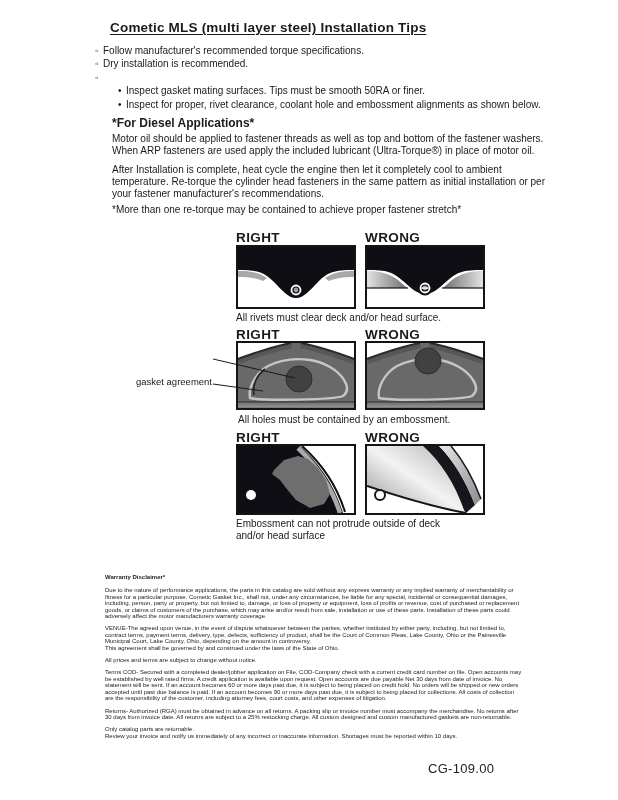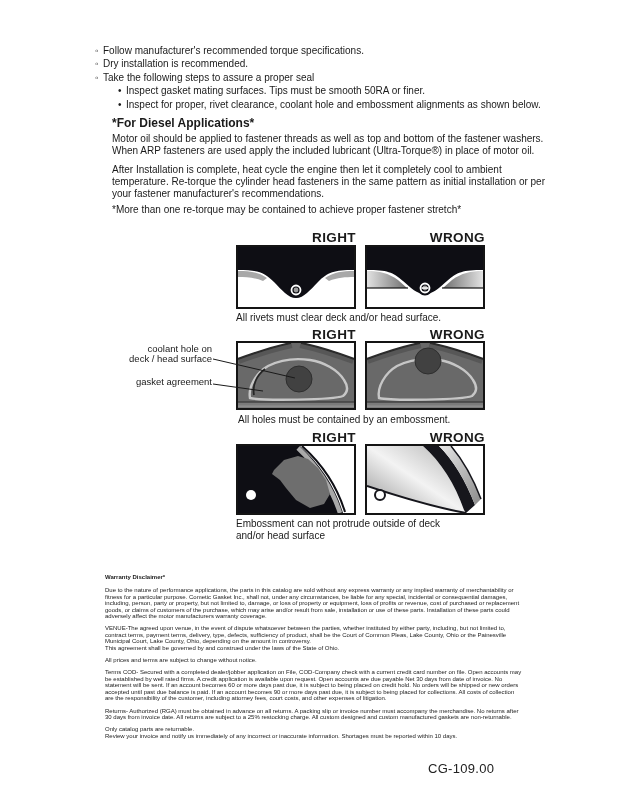--- a/index.html
+++ b/index.html
@@ -7,51 +7,51 @@
         font-family:"Liberation Sans","DejaVu Sans",sans-serif;color:#1a1a1a;}
   .abs{position:absolute;}
   .title{left:110px;top:20px;font-size:13.5px;font-weight:bold;letter-spacing:.2px;
          text-decoration:underline;text-underline-offset:2px;}
   .tips{left:95px;top:44px;font-size:10px;line-height:13.4px;}
   .brow{display:flex;}
   .brow.sub{margin-left:23px;}
   .bmark{width:8px;flex:0 0 8px;}
   .diesel-h{left:112px;top:116px;font-size:12px;font-weight:bold;}
   .para{left:112px;width:436px;font-size:10px;line-height:11.8px;}
-  .dhead{width:120px;text-align:right;font-size:13.5px;font-weight:bold;letter-spacing:.4px;}
+  .dhead{width:120px;text-align:left;font-size:13.5px;font-weight:bold;letter-spacing:.4px;}
   .dbox{width:120px;height:64px;border:2px solid #141414;background:#fff;box-sizing:border-box;}
   .dbox svg{display:block;width:100%;height:100%;}
   .h69{height:69px;} .h71{height:71px;}
   .dcap{font-size:10px;line-height:11.5px;}
   .dlabel{left:96px;width:116px;text-align:right;font-size:9.5px;line-height:9.8px;}
   .leaders{left:110px;top:330px;pointer-events:none;z-index:5;}
   .warr{left:105px;top:574px;width:418px;font-size:6px;line-height:6.4px;color:#222;}
   .warr .wp{margin:0 0 6px 0;}
   .warr .tight{margin:0;}
   .warr .whead{font-weight:bold;margin:0 0 7px 0;}
   .pagecode{left:388px;top:761px;font-size:13px;color:#222;letter-spacing:.3px;margin-left:40px;}
 </style>
 </head>
 <body>
 
 <div class="page">
 
+  <div class="abs title">Cometic MLS (multi layer steel) Installation Tips</div>
 
   <div class="abs tips">
     <div class="brow">
       <span class="bmark">◦</span>
       <span>Follow manufacturer's recommended torque specifications.</span>
     </div>
     <div class="brow">
       <span class="bmark">◦</span>
       <span>Dry installation is recommended.</span>
     </div>
     <div class="brow">
       <span class="bmark">◦</span>
-      <span>Take the following steps to assure a proper seal</span>
     </div>
     <div class="brow sub">
       <span class="bmark">•</span>
       <span>Inspect gasket mating surfaces.  Tips must be smooth 50RA or finer.</span>
     </div>
     <div class="brow sub">
       <span class="bmark">•</span>
       <span>Inspect for proper, rivet clearance, coolant hole and embossment alignments as shown below.</span>
     </div>
   </div>
@@ -93,24 +93,20 @@
       <circle cx="58" cy="41" r="6.5" fill="#ffffff" stroke="#0e0e14" stroke-width="2.2"></circle>
       <circle cx="58" cy="41" r="3" fill="#9c9c9c" stroke="#0e0e14" stroke-width="1.2"></circle>
       <rect x="54.6" y="40.2" width="6.8" height="1.7" fill="#f2f2f2"></rect>
     </svg>
   </div>
   <div class="abs dcap" style="left:236px;top:312px;">All rivets must clear deck and/or head surface.</div>
 
   <div class="abs dhead" style="left:236px;top:327px;">RIGHT</div>
   <div class="abs dhead" style="left:365px;top:327px;">WRONG</div>
 
-  <div class="abs dlabel" style="top:344px;">
-    <div>coolant hole on</div>
-    <div>deck / head surface</div>
-  </div>
   <div class="abs dlabel" style="top:377px;">gasket agreement</div>
 
   <svg class="abs leaders" width="200" height="80">
     <line x1="103" y1="29" x2="185" y2="48" stroke="#1a1a1a" stroke-width="1"></line>
     <line x1="103" y1="54" x2="153" y2="61" stroke="#1a1a1a" stroke-width="1"></line>
   </svg>
 
   <div class="abs dbox h69" style="left:236px;top:341px;">
     <svg viewBox="0 0 116 65" preserveAspectRatio="none">
       <rect width="116" height="65" fill="#ffffff"></rect>

